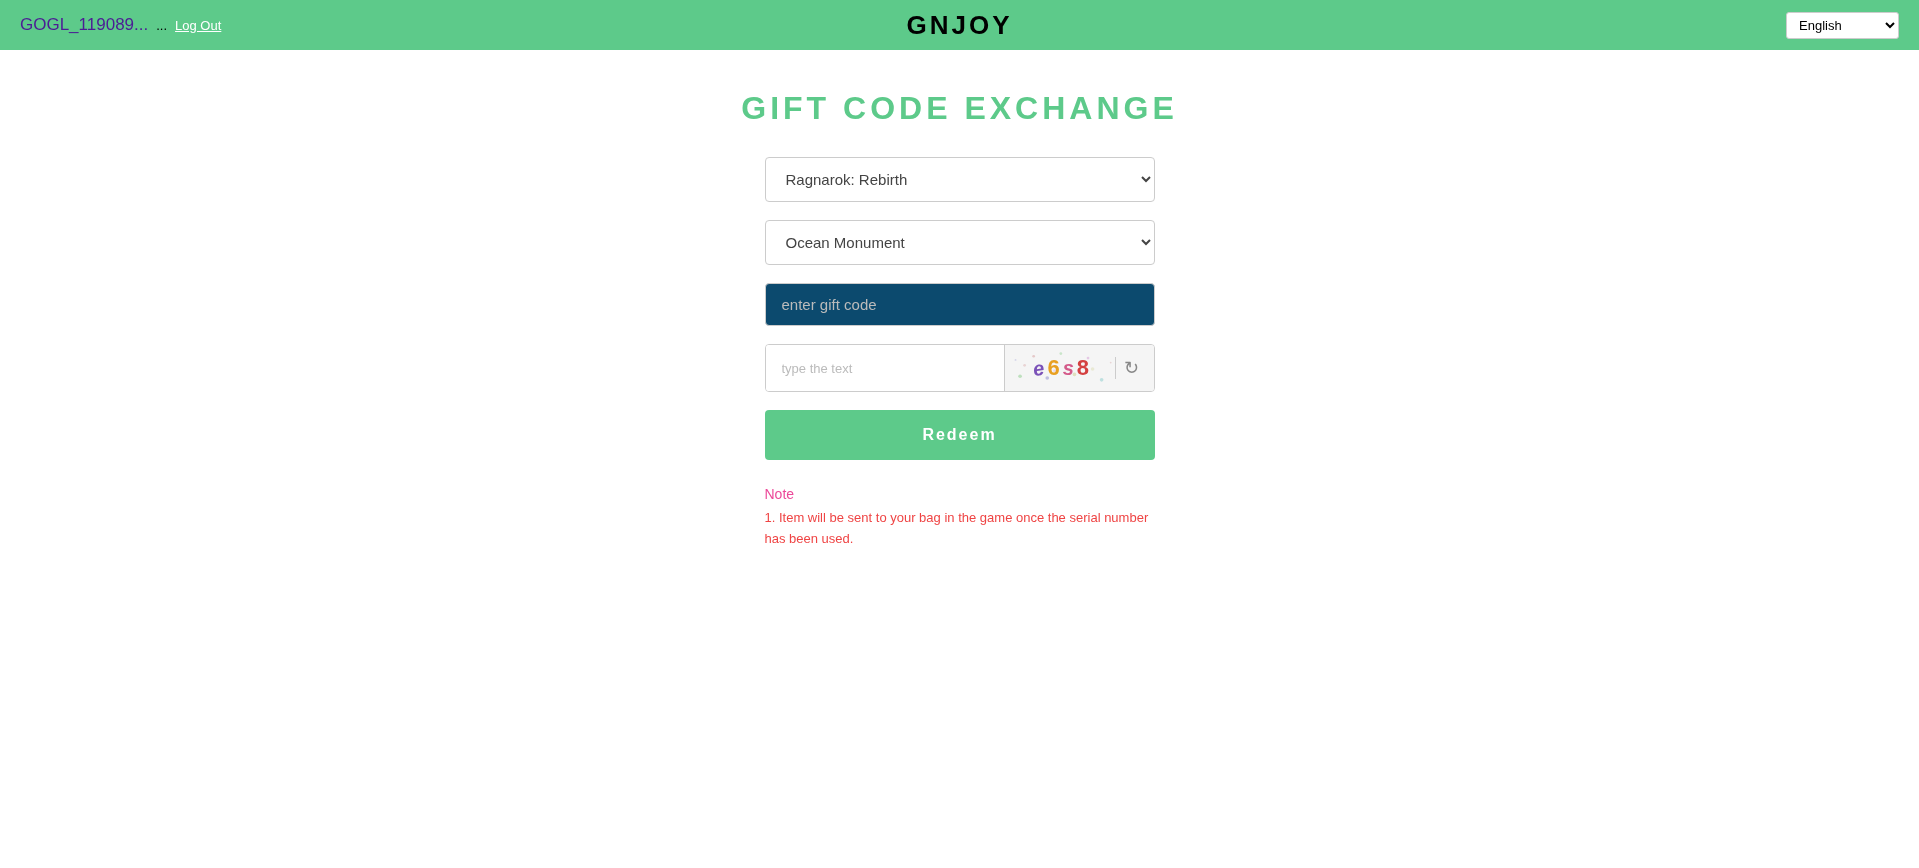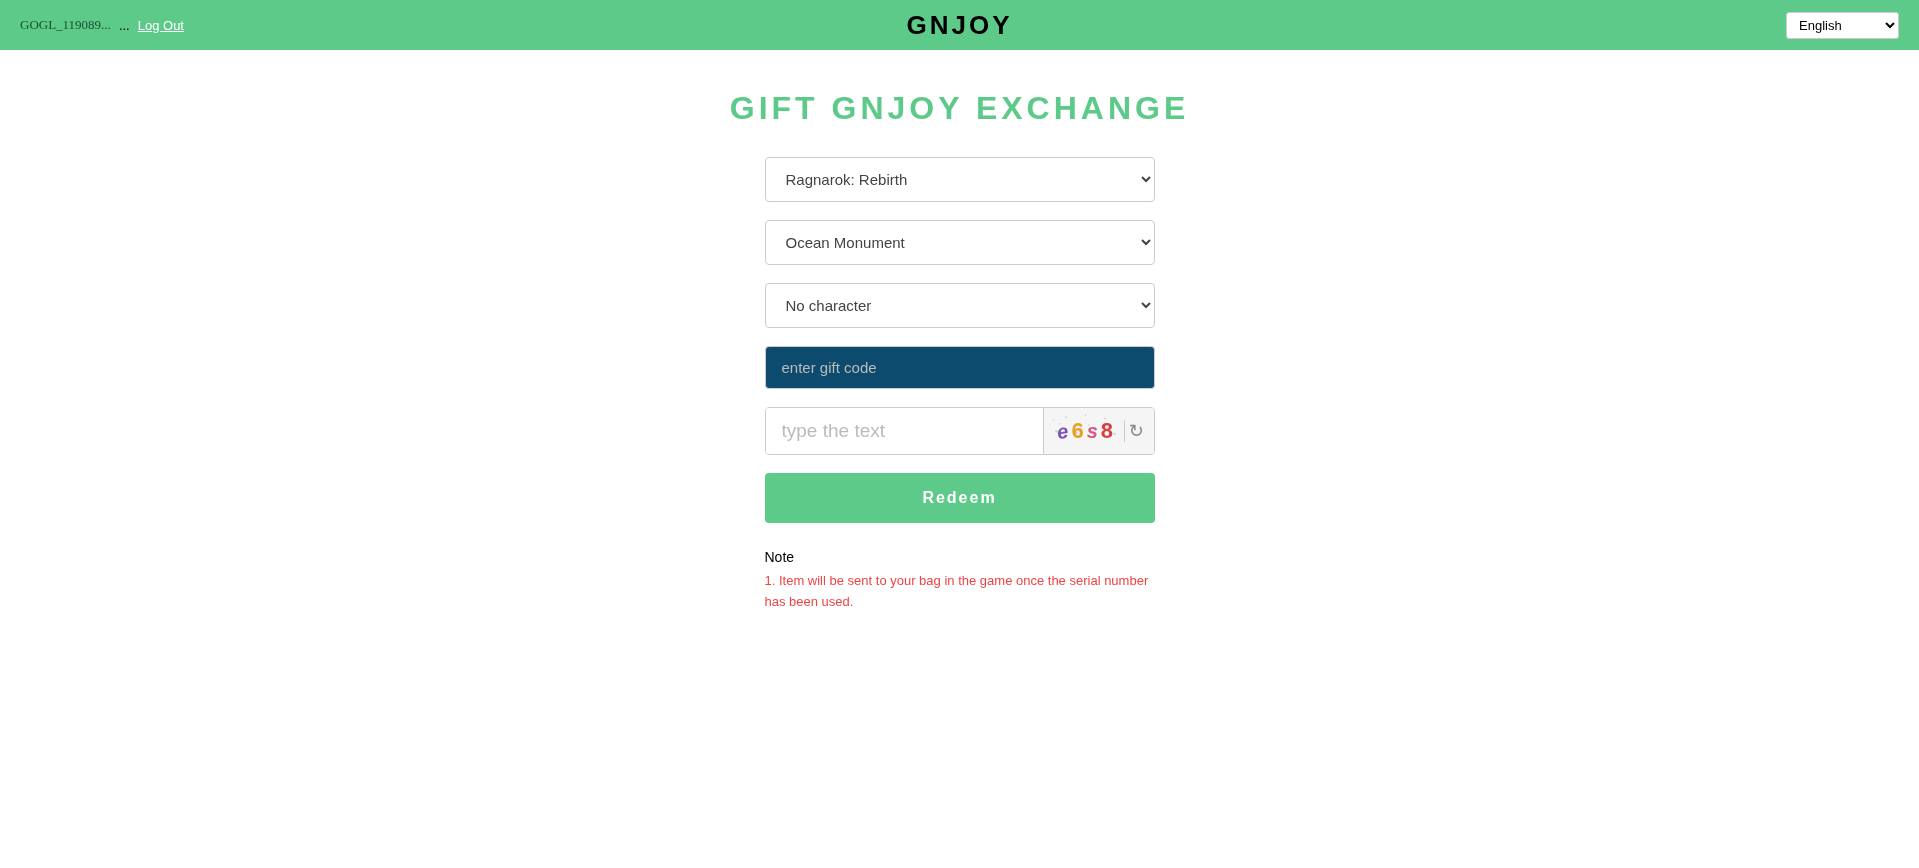--- a/index.html
+++ b/index.html
@@ -27,23 +27,22 @@
     }
 
     .navbar-left {
       display: flex;
       align-items: center;
       gap: 8px;
       font-size: 13px;
     }
 
     .navbar-user {
-      color: #14532d;
-      font-size: 13px;
-      font-family: Liberation Serif, serif;
+      color: #4c1d95;
+      font-size: 17px;
     }
 
     .navbar-logout {
       color: #fff;
       font-size: 13px;
       text-decoration: underline;
       cursor: pointer;
     }
 
     .navbar-logo {
@@ -128,21 +127,21 @@
       align-items: stretch;
       border: 1px solid #ccc;
       border-radius: 4px;
       overflow: hidden;
     }
 
     .captcha-input {
       flex: 1;
       padding: 12px 16px;
       border: none;
-      font-size: 19px;
+      font-size: 13px;
       color: #1d4ed8;
       outline: none;
     }
 
     .captcha-input::placeholder {
       color: #bbb;
     }
 
     .captcha-image {
       width: 150px;
@@ -226,21 +225,21 @@
       cursor: pointer;
       letter-spacing: 2px;
     }
 
     .note-section {
       margin-top: 8px;
     }
 
     .note-title {
       font-size: 14px;
-      color: #000000;
+      color: #ec4899;
       margin-bottom: 6px;
     }
 
     .note-text {
       font-size: 13px;
       color: #ef4444;
       line-height: 1.6;
     }
   </style>
 </head>
@@ -257,35 +256,32 @@
     <select class="language-select">
       <option>English</option>
       <option>한국어</option>
       <option>日本語</option>
       <option>中文</option>
     </select>
   </div>
 </nav>
 
 <div class="main-content">
-  <h1 class="page-title">GIFT GNJOY EXCHANGE</h1>
+  <h1 class="page-title">GIFT CODE EXCHANGE</h1>
 
   <div class="form-container">
 
     <select class="form-select">
       <option>Ragnarok: Rebirth</option>
     </select>
 
     <select class="form-select">
       <option>Ocean Monument</option>
     </select>
 
-    <select class="form-select">
-      <option>No character</option>
-    </select>
 
     <input type="text" class="form-input" placeholder="enter gift code" style="">
 
     <div class="captcha-row">
       <input type="text" class="captcha-input" placeholder="type the text" style="">
       <div class="captcha-image">
         <div class="captcha-canvas">
 
           <svg class="captcha-dots" viewBox="0 0 115 38" xmlns="http://www.w3.org/2000/svg">
             <circle cx="10" cy="30" r="2" fill="#88cc88" opacity="0.5"></circle>

